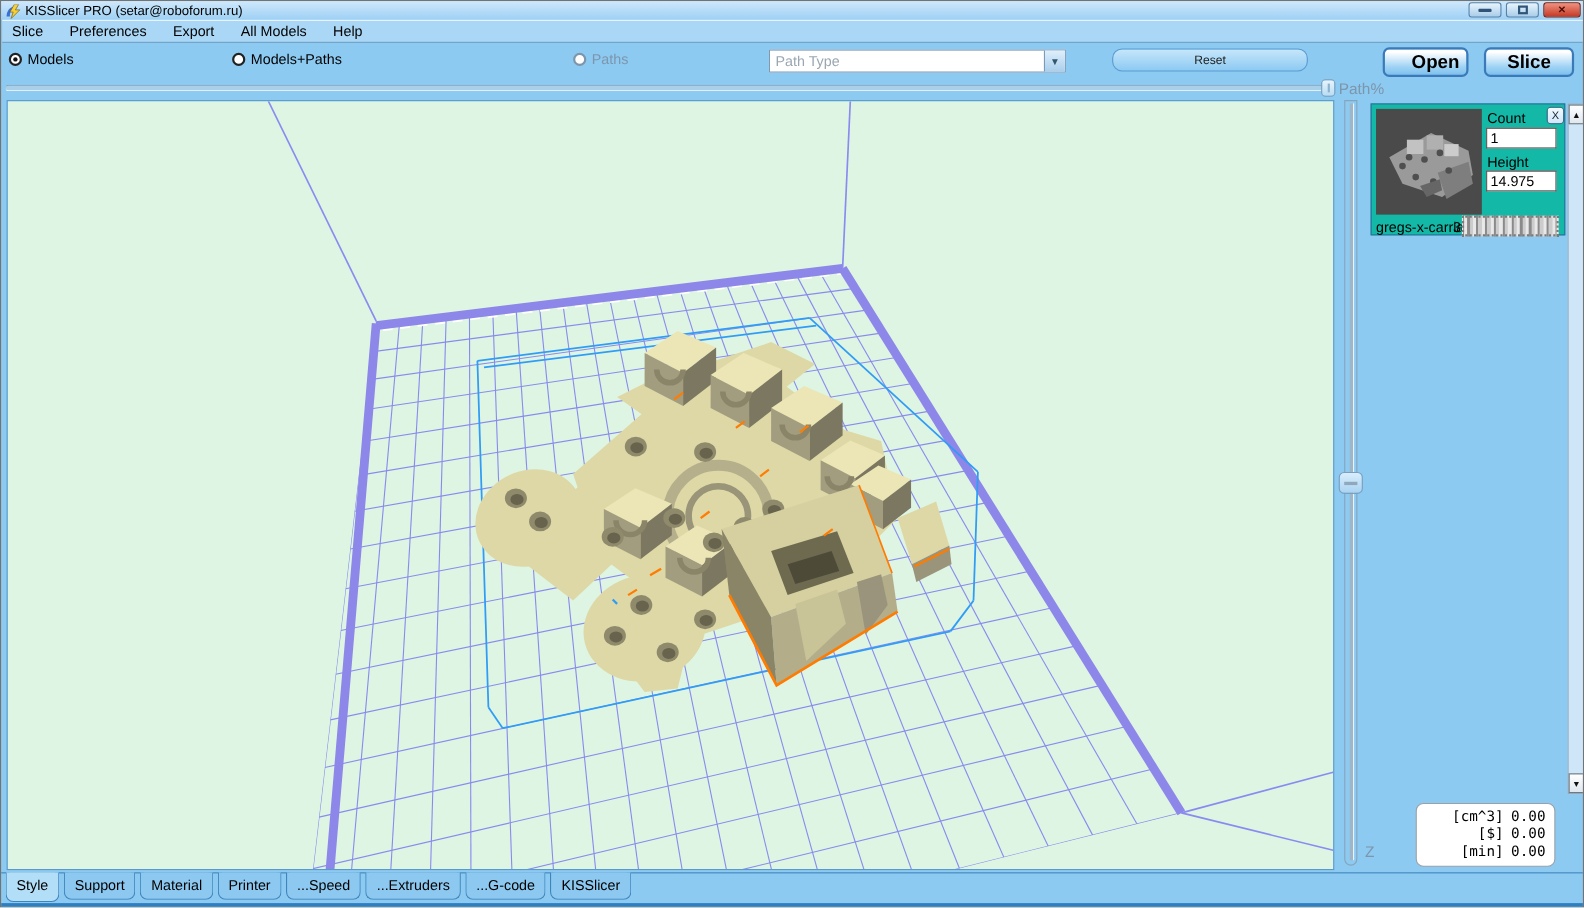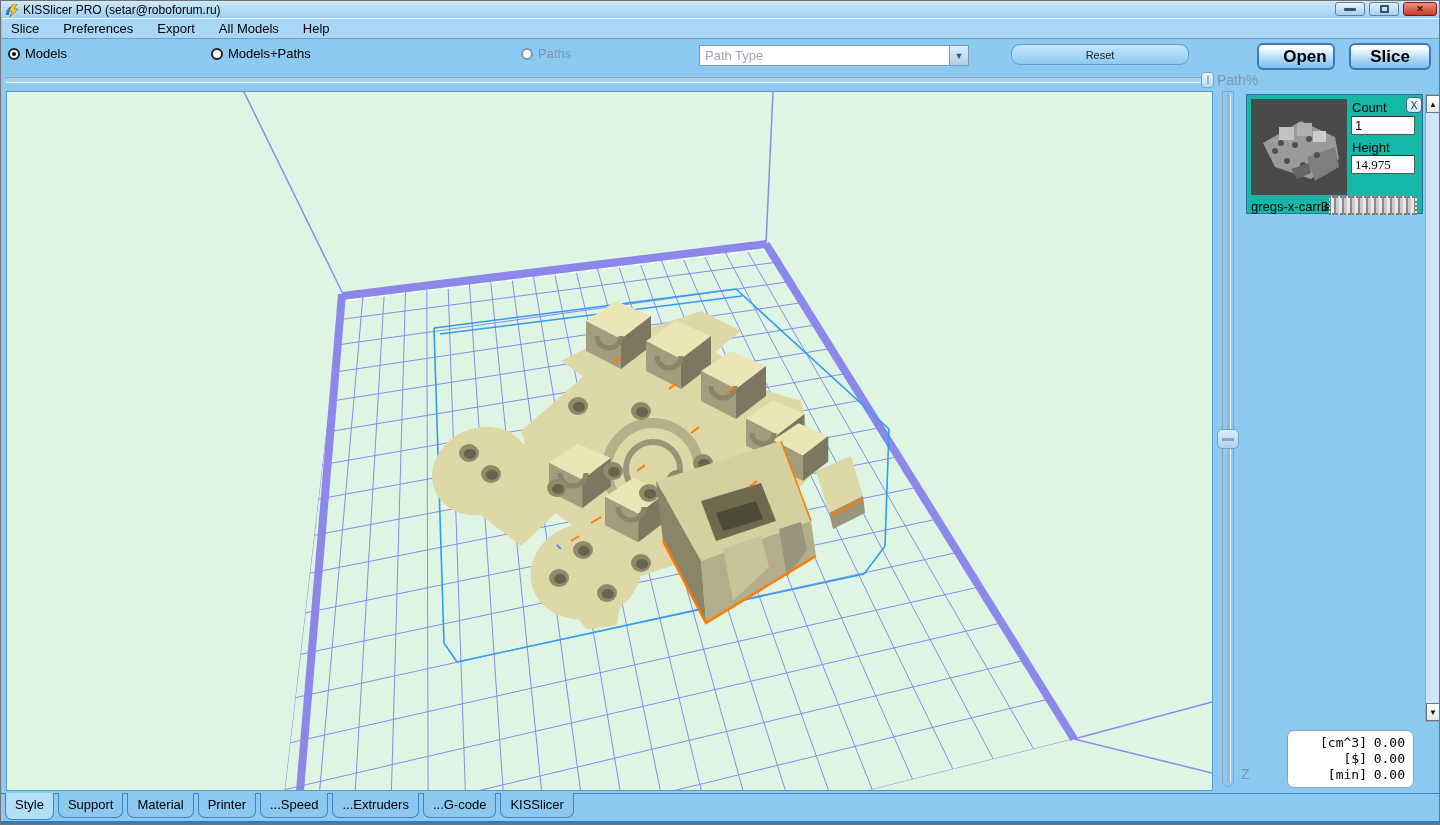--- a/index.html
+++ b/index.html
@@ -334,21 +334,21 @@
           <circle cx="66" cy="56" r="3" fill="#4f4f4f"></circle>
           <circle cx="44" cy="46" r="3" fill="#4f4f4f"></circle>
           <circle cx="58" cy="40" r="3" fill="#4f4f4f"></circle>
           <circle cx="30" cy="44" r="3" fill="#4f4f4f"></circle>
           <polygon points="40,70 58,64 60,74 46,80" fill="#666666"></polygon>
         </svg>
       <span class="cardlabel" style="top:5px;">Count</span>
       <div class="cardclose">X</div>
       <input class="cardinput" style="top: 21px;" value="1">
       <span class="cardlabel" style="top:45px;">Height</span>
-      <input class="cardinput" style="top: 60px; font-family: Liberation Serif, serif;" value="14.975">
+      <input class="cardinput" style="top: 60px;" value="14.975">
       <div class="modelname">
         <span>gregs-x-carriage</span>
         <span class="nameoverlay">342</span>
       </div>
       <div class="stripewidget"></div>
     </div>
     <div class="vscroll">
       <div class="sbtn" style="top:0;">▲</div>
       <div class="sbtn" style="bottom:0;">▼</div>
     </div>

